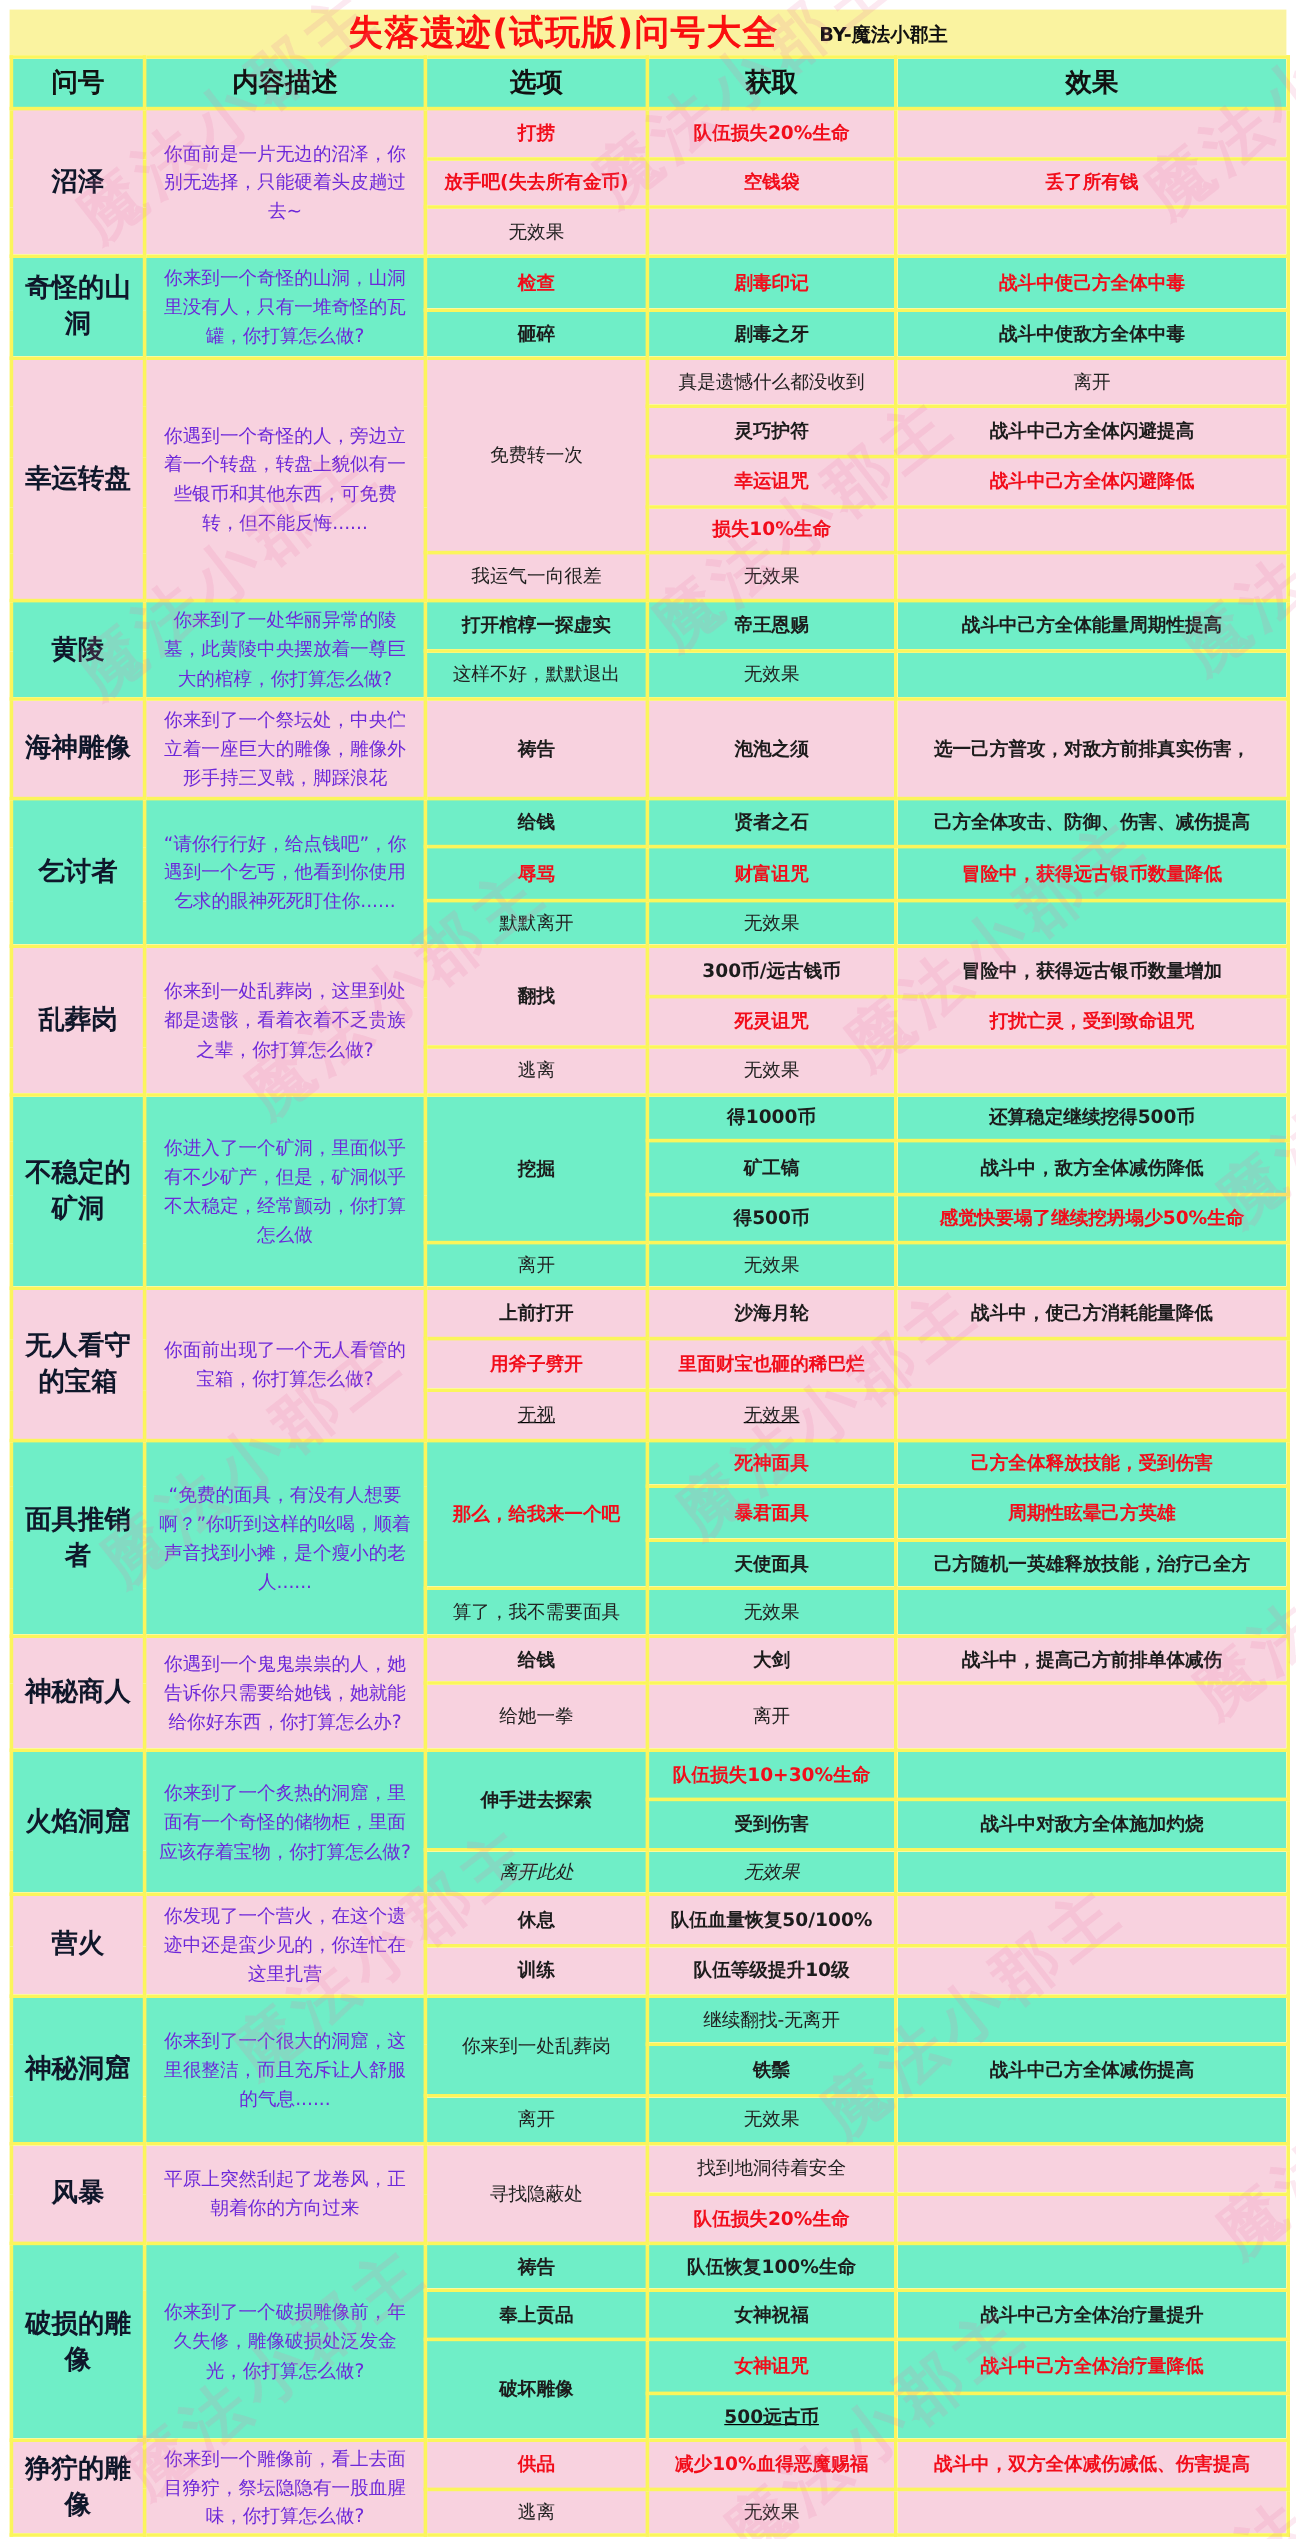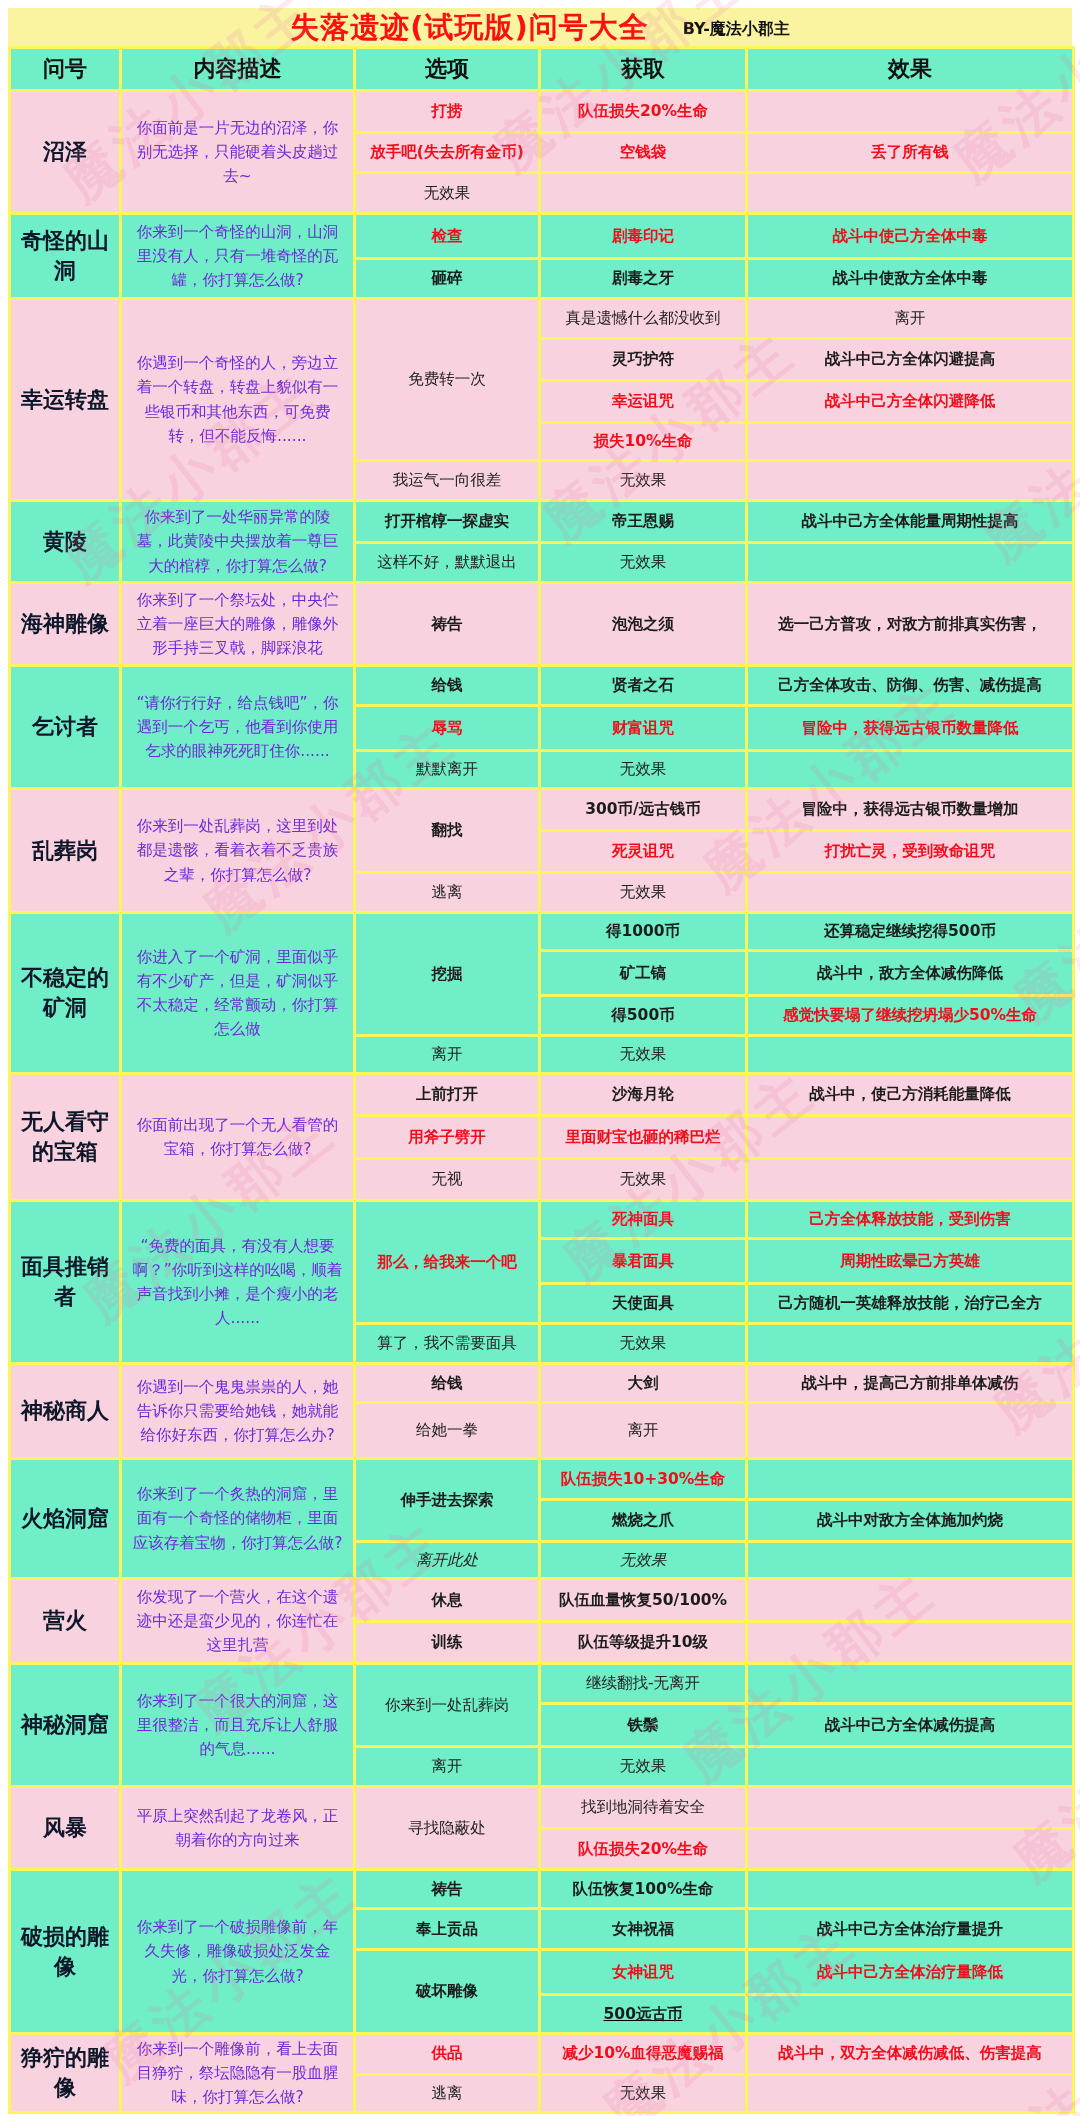--- a/index.html
+++ b/index.html
@@ -222,21 +222,21 @@
           <td class="desc s-plain" rowspan="3">你面前出现了一个无人看管的宝箱，你打算怎么做?</td>
           <td class="opt s-bold">上前打开</td>
           <td class="get s-bold">沙海月轮</td>
           <td class="eff s-bold">战斗中，使己方消耗能量降低</td>
         </tr>
         <tr class="pink" style="height: 43px;">
           <td class="opt s-red">用斧子劈开</td>
           <td class="get s-red">里面财宝也砸的稀巴烂</td>
           <td class="eff s-plain"></td>
         </tr>
-        <tr class="pink" style="height: 42px;">
+        <tr class="pink" style="height: 42px; text-decoration: underline;">
           <td class="opt s-plain">无视</td>
           <td class="get s-plain">无效果</td>
           <td class="eff s-plain"></td>
         </tr>
         <tr class="green" style="height: 38px;">
           <td class="name s-bold" rowspan="4">面具推销者</td>
           <td class="desc s-plain" rowspan="4">“免费的面具，有没有人想要啊？”你听到这样的吆喝，顺着声音找到小摊，是个瘦小的老人......</td>
           <td class="opt s-red" rowspan="3">那么，给我来一个吧</td>
           <td class="get s-red">死神面具</td>
           <td class="eff s-red">己方全体释放技能，受到伤害</td>
@@ -267,21 +267,21 @@
           <td class="eff s-plain"></td>
         </tr>
         <tr class="green" style="height: 41px;">
           <td class="name s-bold" rowspan="3">火焰洞窟</td>
           <td class="desc s-plain" rowspan="3">你来到了一个炙热的洞窟，里面有一个奇怪的储物柜，里面应该存着宝物，你打算怎么做?</td>
           <td class="opt s-bold" rowspan="2">伸手进去探索</td>
           <td class="get s-red">队伍损失10+30%生命</td>
           <td class="eff s-plain"></td>
         </tr>
         <tr class="green" style="height: 42px;">
-          <td class="get s-bold">燃烧之爪</td>
+          <td class="get s-bold">受到伤害</td>
           <td class="eff s-bold">战斗中对敌方全体施加灼烧</td>
         </tr>
         <tr class="green" style="height: 37px; font-style: italic;">
           <td class="opt s-plain">离开此处</td>
           <td class="get s-plain">无效果</td>
           <td class="eff s-plain"></td>
         </tr>
         <tr class="pink" style="height: 43px;">
           <td class="name s-bold" rowspan="2">营火</td>
           <td class="desc s-plain" rowspan="2">你发现了一个营火，在这个遗迹中还是蛮少见的，你连忙在这里扎营</td>

